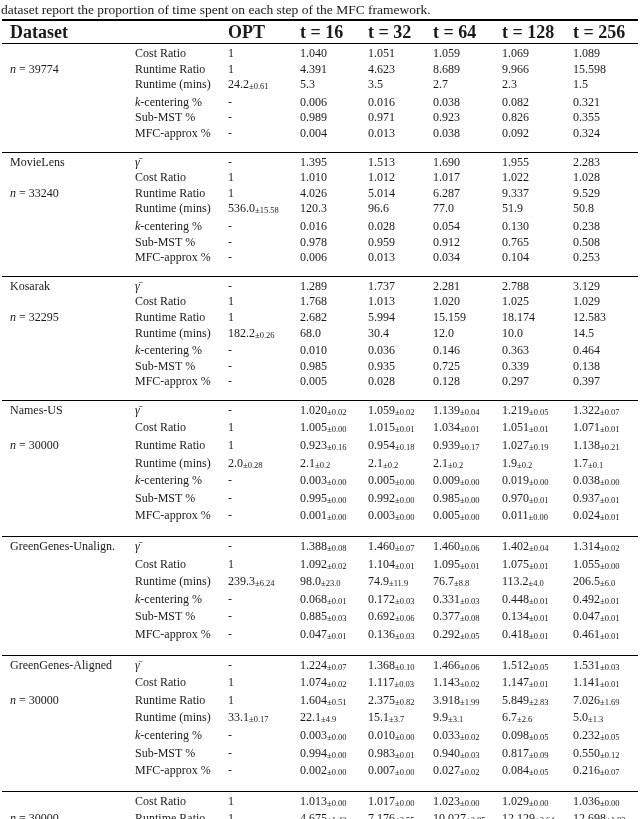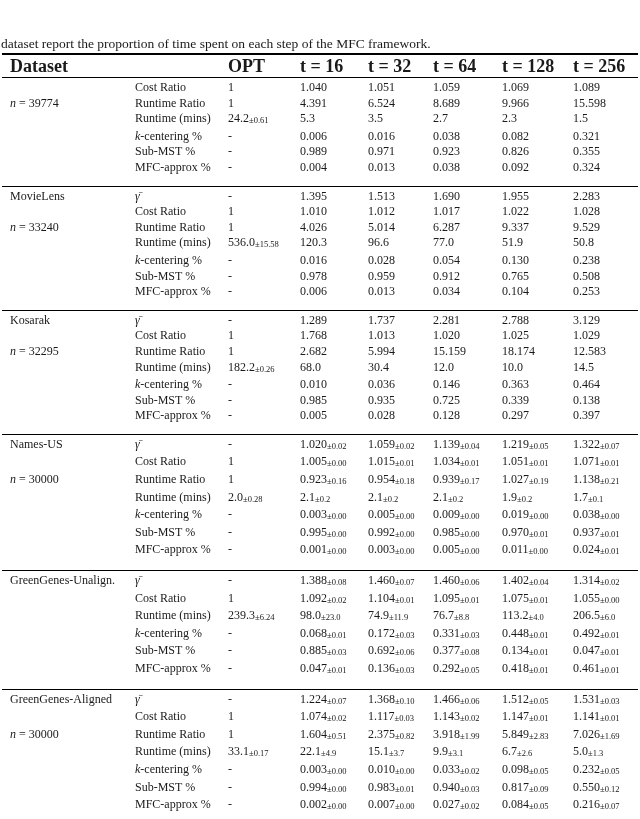--- a/index.html
+++ b/index.html
@@ -10,21 +10,20 @@
     height: 819px;
     overflow: hidden;
     font-family: "Liberation Serif", "DejaVu Serif", serif;
     color: #1a1a1a;
   }
   .caption {
     font-size: 13.5px;
     line-height: 17px;
     padding: 1px 0 0 1px;
     white-space: nowrap;
-    margin-top: 34px;
   }
   table.results {
     border-collapse: collapse;
     table-layout: fixed;
     width: 636px;
     margin: 1px 0 0 2px;
     border-top: 2px solid #000;
     border-bottom: 2px solid #000;
   }
   thead tr { border-bottom: 1px solid #000; }
@@ -92,21 +91,21 @@
         <td>1.051</td>
         <td>1.059</td>
         <td>1.069</td>
         <td>1.089</td>
       </tr>
       <tr>
         <td class="col-first"><i>n</i> = 39774</td>
         <td>Runtime Ratio</td>
         <td>1</td>
         <td>4.391</td>
-        <td>6.524</td>
+        <td>4.623</td>
         <td>8.689</td>
         <td>9.966</td>
         <td>15.598</td>
       </tr>
       <tr>
         <td class="col-first"></td>
         <td>Runtime (mins)</td>
         <td>24.2<span class="pm">±0.61</span></td>
         <td>5.3</td>
         <td>3.5</td>

